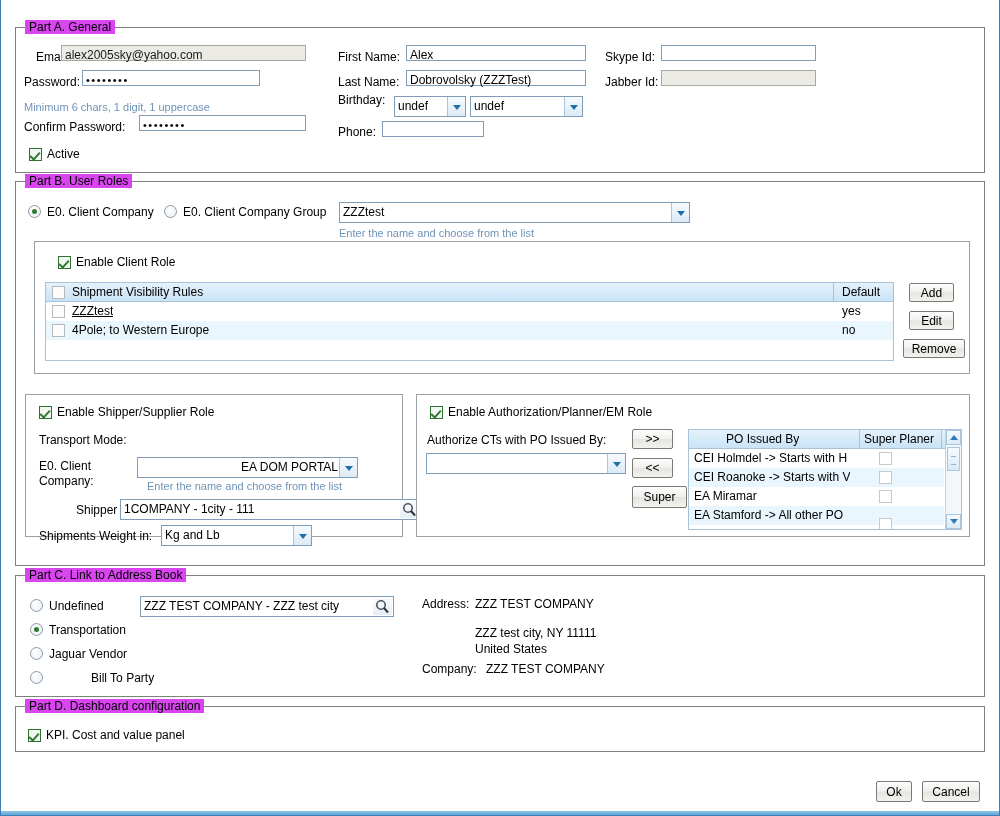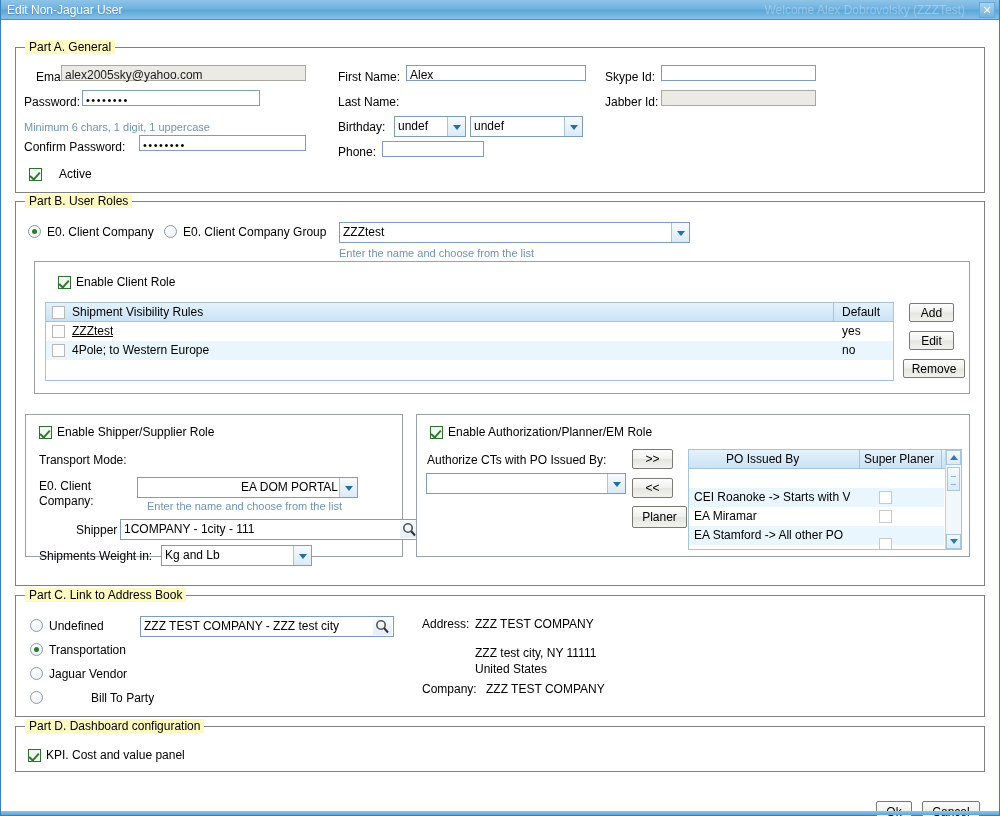--- a/index.html
+++ b/index.html
@@ -56,21 +56,21 @@
   }
 
   
   .fs {
     position: absolute;
     border: 1px solid #808080;
     background: #ffffff;
   }
   .fs > .legend {
     position: absolute; top: -8px; left: 9px;
-    background: #fef9c3;
+    background: #d946ef;
     padding: 0 4px;
     font-size: 12px;
     color: #000;
     white-space: nowrap;
   }
   .inner-box {
     position: absolute;
     border: 1px solid #9aa0a6;
     background: #ffffff;
   }
@@ -249,51 +249,47 @@
   .footerline {
     position: absolute; left: 0; right: 0; bottom: 0; height: 4px;
     background: linear-gradient(to bottom,#8fc4e8,#5ba7da);
   }
 </style>
 </head>
 <body>
 
 <div id="window">
 
-  <div id="titlebar">
-    <div class="title">Edit Non-Jaguar User</div>
-    <div class="subtitle">Welcome Alex Dobrovolsky (ZZZTest)</div>
-    <div class="closebtn">✕</div>
-  </div>
 
   <div id="body">
 
     <div class="fs" style="left:14px; top:27px; width:970px; height:146px;">
       <div class="legend">Part A. General</div>
 
       <div class="lbl" style="left:20px; top:22px;">Email:</div>
       <div class="inp ro" style="left:45px; top:17px; width:245px;">alex2005sky@yahoo.com</div>
 
       <div class="lbl" style="left:8px; top:47px;">Password:</div>
       <div class="inp pw" style="left:66px; top:42px; width:178px;">••••••••</div>
 
       <div class="hint" style="left:8px; top:73px;">Minimum 6 chars, 1 digit, 1 uppercase</div>
 
       <div class="lbl" style="left:8px; top:92px;">Confirm Password:</div>
       <div class="inp pw" style="left:123px; top:87px; width:167px;">••••••••</div>
 
       <div class="cb on" style="left:13px; top:120px;"></div>
-      <div class="lbl" style="left:31px; top:119px;margin-left:12px;">Active</div>
+      <div class="lbl" style="left:31px; top:119px;">Active</div>
 
       <div class="lbl" style="left:322px; top:22px;">First Name:</div>
       <div class="inp" style="left:390px; top:17px; width:180px;">Alex</div>
 
       <div class="lbl" style="left:322px; top:47px;">Last Name:</div>
-
-      <div class="lbl" style="left:322px; top:72px;text-align:right;">Birthday:</div>
+      <div class="inp" style="left:390px; top:42px; width:180px;">Dobrovolsky (ZZZTest)</div>
+
+      <div class="lbl" style="left:322px; top:65px;text-align:right;">Birthday:</div>
       <div class="sel" style="left:378px; top:68px; width:72px;">
         <div class="txt">undef</div>
         <div class="arrow"></div>
       </div>
       <div class="sel" style="left:454px; top:68px; width:113px;">
         <div class="txt">undef</div>
         <div class="arrow"></div>
       </div>
 
       <div class="lbl" style="left:322px; top:97px;">Phone:</div>
@@ -386,28 +382,32 @@
         <div class="lbl" style="left:31px; top:10px;">Enable Authorization/Planner/EM Role</div>
 
         <div class="lbl" style="left:10px; top:38px;">Authorize CTs with PO Issued By:</div>
         <div class="sel" style="left:9px; top:58px; width:200px;">
           <div class="txt"></div>
           <div class="arrow"></div>
         </div>
 
         <div class="btn" style="left:215px; top:34px; width:41px; height:20px;">&gt;&gt;</div>
         <div class="btn" style="left:215px; top:63px; width:41px; height:20px;">&lt;&lt;</div>
-        <div class="btn" style="left:215px; top:91px; width:55px; height:22px;">Planer</div>
+        <div class="btn" style="left:215px; top:91px; width:55px; height:22px;">Super</div>
 
         <div class="tbl" style="left:271px; top:34px; width:274px; height:101px;">
           <div class="thead">
             <div class="cell" style="left:5px; top:0;margin-left:32px;">PO Issued By</div>
             <div class="cell" style="left:175px; top:0;">Super Planer</div>
             <div class="vdiv" style="left:170px;"></div>
             <div class="vdiv" style="left:252px;"></div>
+          </div>
+          <div class="trow" style="top:19px; right:17px;">
+            <div class="cell" style="left:5px; top:0;">CEI Holmdel -&gt; Starts with H</div>
+            <div class="cb grey2" style="left:190px; top:3px;"></div>
           </div>
           <div class="trow" style="top:57px; right:17px;">
             <div class="cell" style="left:5px; top:0;">EA Miramar</div>
             <div class="cb grey2" style="left:190px; top:3px;"></div>
           </div>
           <div class="trow alt" style="top:38px; right:17px;">
             <div class="cell" style="left:5px; top:0;">CEI Roanoke -&gt; Starts with V</div>
             <div class="cb grey2" style="left:190px; top:3px;"></div>
           </div>
           <div class="trow alt" style="top:76px; right:17px;">

